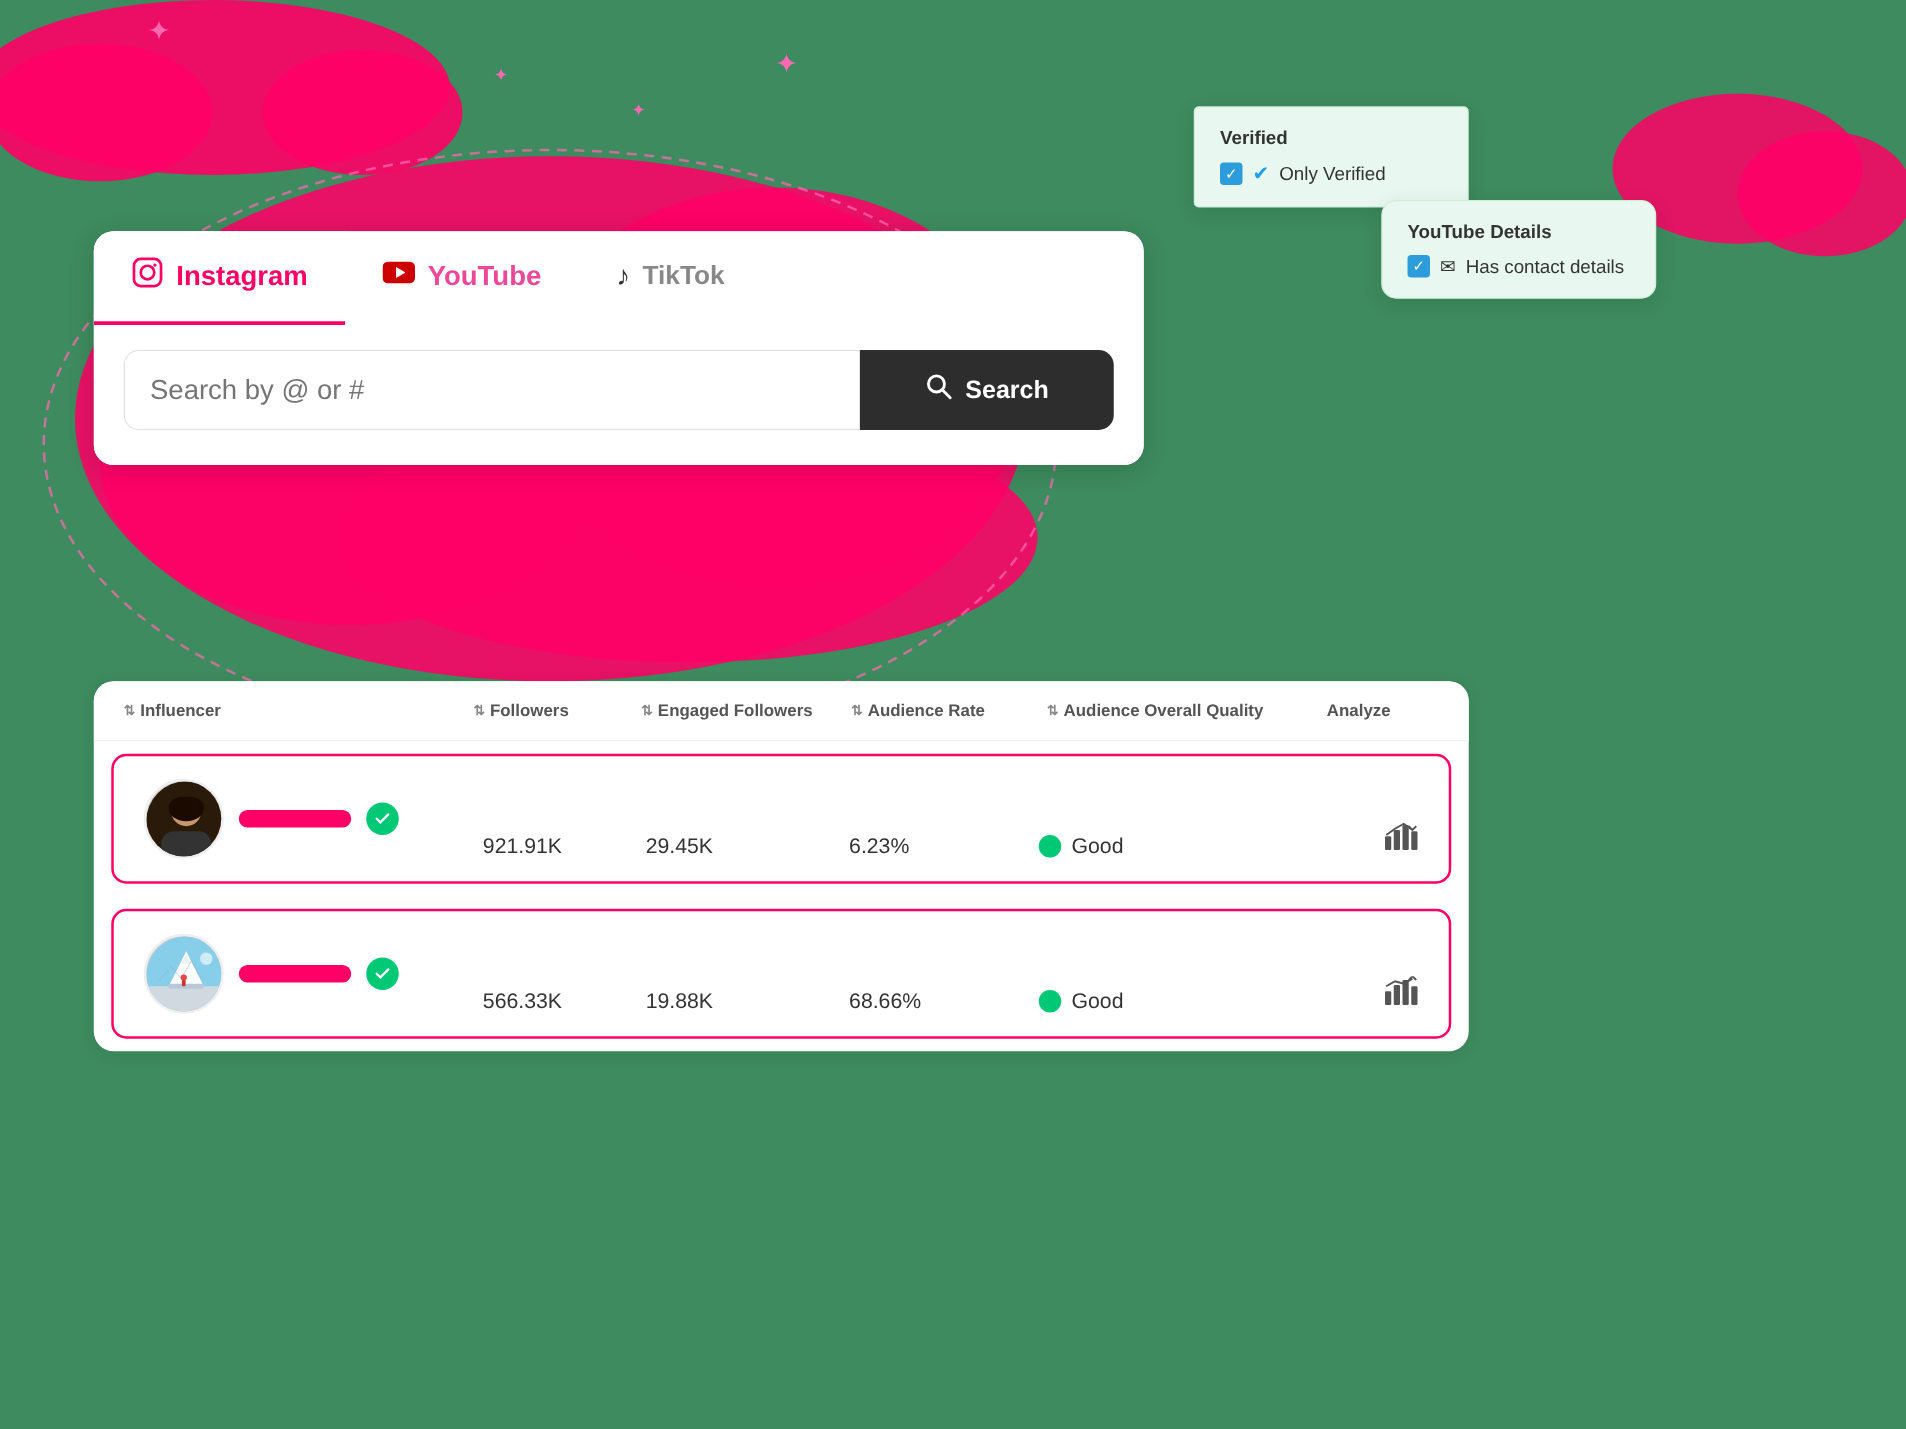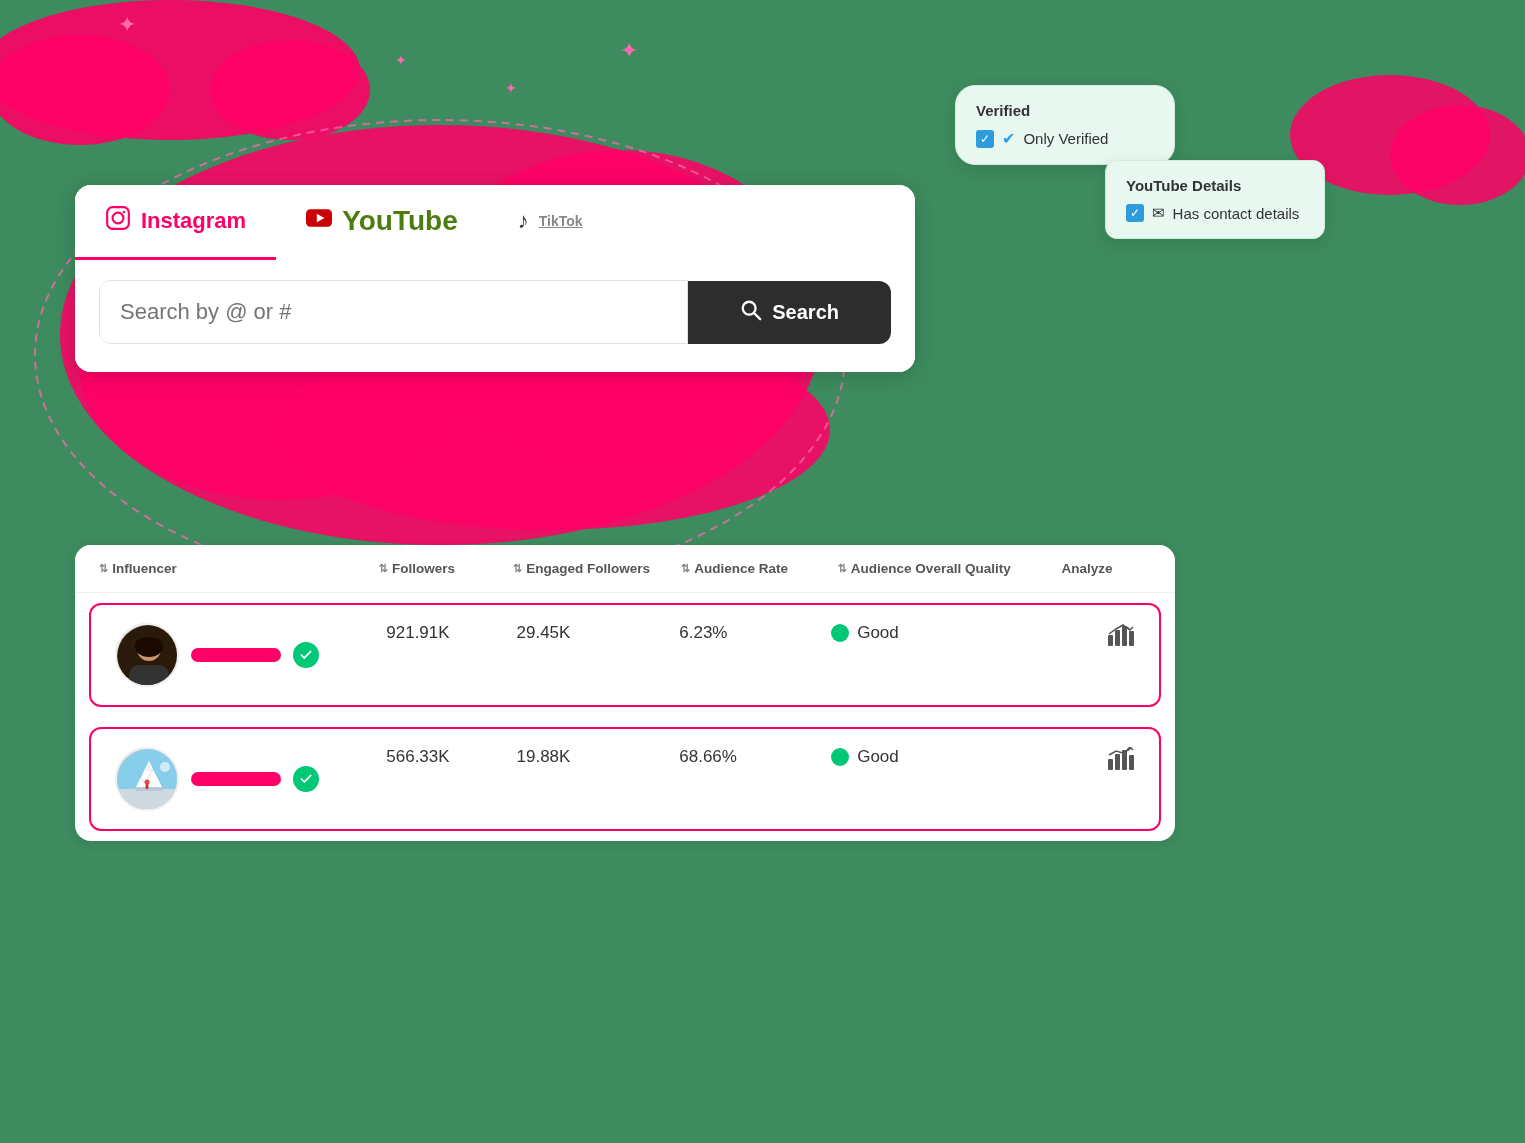--- a/index.html
+++ b/index.html
@@ -122,21 +122,21 @@
       gap: 10px;
     }
 
     
     .verified-popup {
       position: absolute;
       top: 85px;
       right: 120px;
       background: #e8f8f0;
       border: 1.5px solid #d0eed8;
-      border-radius: 20px;
+      border-radius: 4px;
       padding: 16px 20px;
       min-width: 220px;
       box-shadow: 0 4px 15px rgba(0,0,0,0.1);
       z-index: 10;
     }
 
     .popup-title {
       font-size: 15px;
       font-weight: 600;
       color: #333;
@@ -215,21 +215,21 @@
     .col-influencer { flex: 2.5; }
     .col-followers { flex: 1.2; }
     .col-engaged { flex: 1.5; }
     .col-engagement { flex: 1.4; }
     .col-quality { flex: 2; }
     .col-analyze { flex: 0.8; text-align: right; }
 
     
     .table-row {
       display: flex;
-      align-items: flex-start;
+      align-items: flex-end;
       padding: 18px 24px;
       border: 2px solid transparent;
       margin: 10px 14px;
       border-radius: 12px;
       background: white;
     }
 
     .table-row:first-of-type {
       border-color: #ff0066;
     }
@@ -372,25 +372,25 @@
         </span>
         <span style="color: #ff0066; font-size: 22px; font-weight: 700;">Instagram</span>
       </div>
       <div class="tab">
         <span class="tab-icon youtube-icon">
           <svg width="26" height="22" viewBox="0 0 24 20">
             <rect x="0" y="2" width="24" height="16" rx="4" fill="#cc0000"></rect>
             <polygon points="10,6 10,14 17,10" fill="white"></polygon>
           </svg>
         </span>
-        <span style="font-size: 28px; font-weight: 700; color: #4d7c0f;">YouTube</span>
+        <span style="font-size: 22px; font-weight: 700; color: #ec4899;">YouTube</span>
       </div>
       <div class="tab">
         <span class="tab-icon" style="font-size: 22px; font-weight: bold; color: #333;">♪</span>
-        <span style="font-size: 14px; font-weight: 700; color: #888; text-decoration: underline;">TikTok</span>
+        <span style="font-size: 21px; font-weight: 700; color: #888;">TikTok</span>
       </div>
     </div>
 
     <div class="search-area">
       <div class="search-row">
         <div class="search-input-wrapper">
           <input class="search-input" type="text" placeholder="Search by @ or #" style="">
         </div>
         <button class="search-button">
           <span>

